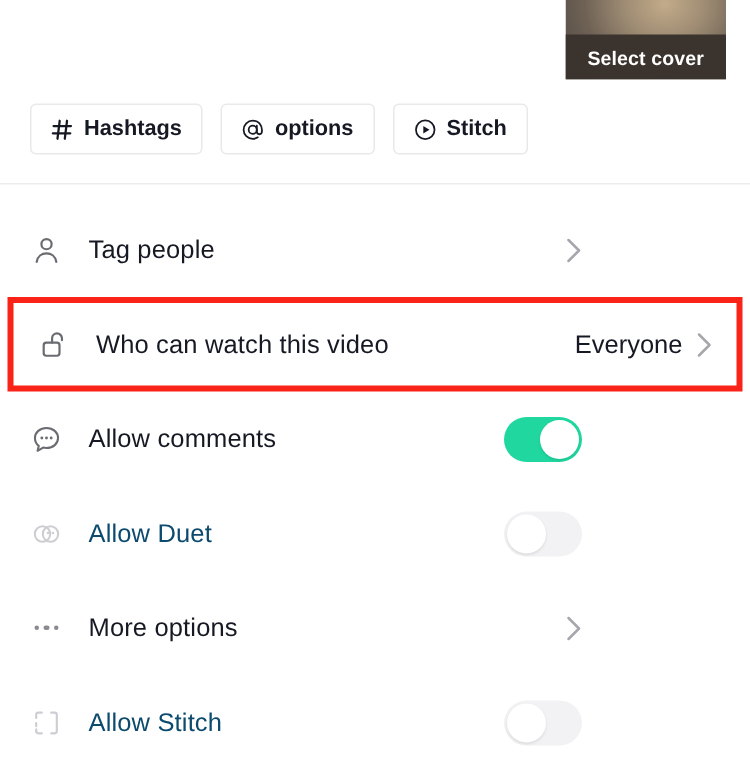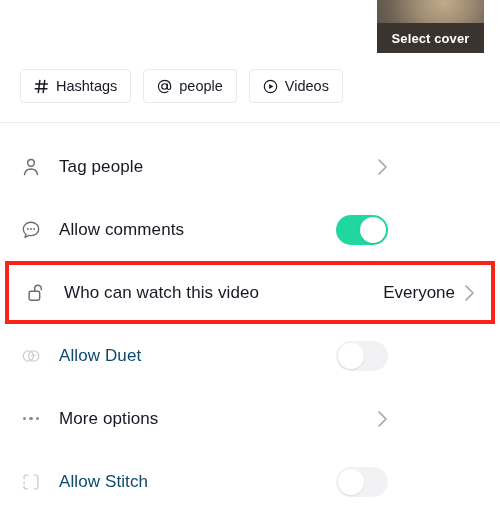--- a/index.html
+++ b/index.html
@@ -62,21 +62,21 @@
     height: 32px;
     box-sizing: border-box;
     border: 1px solid #e9e9ec;
     border-radius: 4px;
     background: #ffffff;
     display: flex;
     align-items: center;
     gap: 7px;
     padding: 16px 13px;
     font-size: 14.5px;
-    font-weight: normal;
+    font-weight: bold;
     color: #161823;
     cursor: pointer;
     white-space: nowrap;
   }
   .chip-ico {
     display: flex;
     align-items: center;
     justify-content: center;
     width: 15px;
     height: 15px;
@@ -212,49 +212,67 @@
 
   <div class="chip">
     <span class="chip-ico">
       <svg width="15" height="15" viewBox="0 0 16 16">
         <g fill="none" stroke="#161823" stroke-width="1.25">
           <circle cx="8" cy="8" r="2.9"></circle>
           <path d="M10.9 5.1v4.2c0 1.2.8 1.9 1.8 1.9 1.1 0 1.9-.9 1.9-2.6C14.6 4.3 12 1.5 8 1.5 4.4 1.5 1.5 4.4 1.5 8s2.9 6.5 6.5 6.5c1.4 0 2.6-.4 3.6-1.1" stroke-linecap="round"></path>
         </g>
       </svg>
     </span>
-    <span>people</span>
+    <span>options</span>
   </div>
 
   <div class="chip">
     <span class="chip-ico">
       <svg width="15" height="15" viewBox="0 0 16 16">
         <circle cx="8" cy="8" r="6.6" fill="none" stroke="#161823" stroke-width="1.25"></circle>
         <path d="M6.6 5.3 L11 8 L6.6 10.7 Z" fill="#161823"></path>
       </svg>
     </span>
-    <span>Videos</span>
+    <span>Stitch</span>
   </div>
 
 </div>
 
 <div class="divider"></div>
 
 <div class="list">
 
   <div class="row">
     <span class="row-ico">
       <svg width="22" height="22" viewBox="0 0 24 24">
         <g fill="none" stroke="#6b6c72" stroke-width="1.6" stroke-linecap="round">
           <circle cx="12" cy="7.4" r="3.7"></circle>
           <path d="M4.9 20.2c.6-3.9 3.6-6.1 7.1-6.1s6.5 2.2 7.1 6.1"></path>
         </g>
       </svg>
     </span>
     <span class="row-label">Tag people</span>
+    <span class="chev">
+      <svg width="11" height="18" viewBox="0 0 11 18">
+        <polyline points="2,2 9,9 2,16" fill="none" stroke="#a6a7ad" stroke-width="1.7" stroke-linecap="round" stroke-linejoin="round"></polyline>
+      </svg>
+    </span>
+  </div>
+
+  <div class="row highlight">
+    <span class="row-ico">
+      <svg width="22" height="22" viewBox="0 0 24 24">
+        <g fill="none" stroke="#6b6c72" stroke-width="1.6" stroke-linecap="round" stroke-linejoin="round">
+          <rect x="4.5" y="10.2" width="11.5" height="9.6" rx="1.9"></rect>
+          <path d="M10.6 10.2V7.2a3.6 3.6 0 0 1 7.2 0v1.3"></path>
+        </g>
+      </svg>
+    </span>
+    <span class="row-label">Who can watch this video</span>
+    <span class="row-value">Everyone</span>
     <span class="chev">
       <svg width="11" height="18" viewBox="0 0 11 18">
         <polyline points="2,2 9,9 2,16" fill="none" stroke="#a6a7ad" stroke-width="1.7" stroke-linecap="round" stroke-linejoin="round"></polyline>
       </svg>
     </span>
   </div>
 
   <div class="row">
     <span class="row-ico">
       <svg width="22" height="22" viewBox="0 0 24 24">
@@ -262,38 +280,20 @@
         <g fill="#6b6c72">
           <circle cx="8.6" cy="10.9" r="1.05"></circle>
           <circle cx="12" cy="10.9" r="1.05"></circle>
           <circle cx="15.4" cy="10.9" r="1.05"></circle>
         </g>
       </svg>
     </span>
     <span class="row-label">Allow comments</span>
     <span class="toggle on">
       <span class="knob"></span>
-    </span>
-  </div>
-
-  <div class="row highlight">
-    <span class="row-ico">
-      <svg width="22" height="22" viewBox="0 0 24 24">
-        <g fill="none" stroke="#6b6c72" stroke-width="1.6" stroke-linecap="round" stroke-linejoin="round">
-          <rect x="4.5" y="10.2" width="11.5" height="9.6" rx="1.9"></rect>
-          <path d="M10.6 10.2V7.2a3.6 3.6 0 0 1 7.2 0v1.3"></path>
-        </g>
-      </svg>
-    </span>
-    <span class="row-label">Who can watch this video</span>
-    <span class="row-value">Everyone</span>
-    <span class="chev">
-      <svg width="11" height="18" viewBox="0 0 11 18">
-        <polyline points="2,2 9,9 2,16" fill="none" stroke="#a6a7ad" stroke-width="1.7" stroke-linecap="round" stroke-linejoin="round"></polyline>
-      </svg>
     </span>
   </div>
 
   <div class="row disabled">
     <span class="row-ico">
       <svg width="22" height="22" viewBox="0 0 24 24">
         <g fill="none" stroke="#cdced3" stroke-width="1.5">
           <circle cx="9.1" cy="12" r="5.6"></circle>
           <circle cx="14.9" cy="12" r="5.6"></circle>
         </g>

